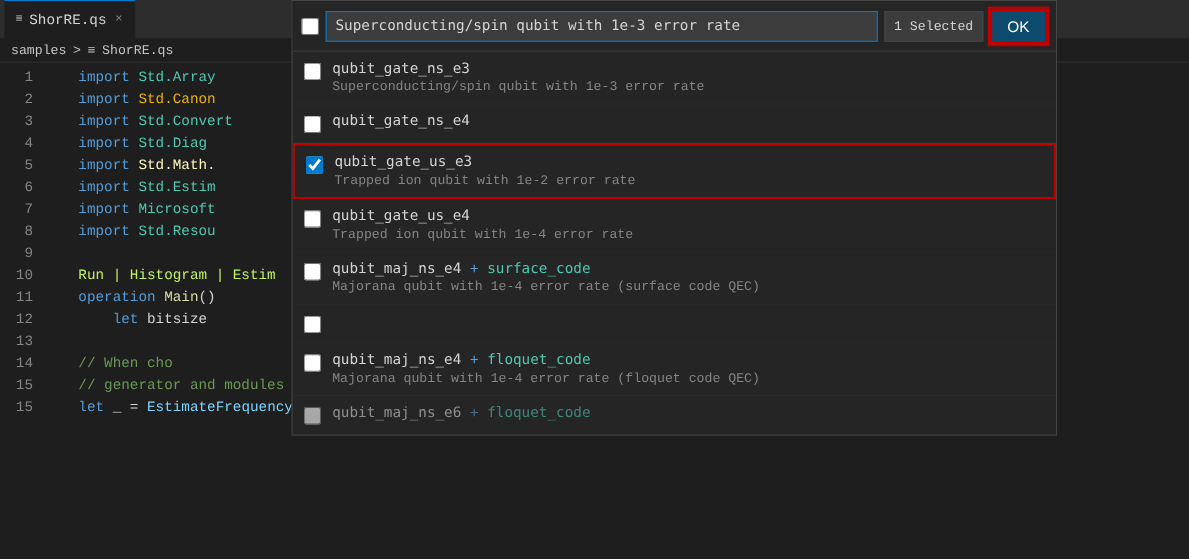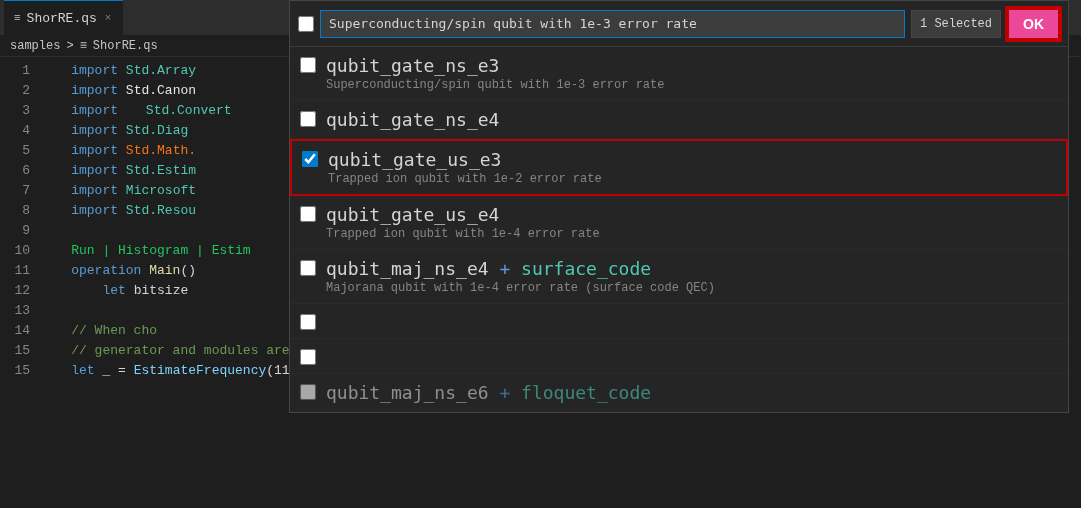--- a/index.html
+++ b/index.html
@@ -89,25 +89,24 @@
       height: 20px;
       white-space: pre;
       color: #d4d4d4;
     }
 
     
     .overlay {
       position: absolute;
       top: 0;
       left: 265px;
-      width: 780px;
+      width: 696px;
       background: #252526;
       border: 1px solid #454545;
       z-index: 10;
-      margin-left: 24px;
     }
 
     
     .search-row {
       display: flex;
       align-items: center;
       height: 46px;
       padding: 6px 8px;
       gap: 6px;
       background: #252526;
@@ -135,25 +134,25 @@
       color: #d4d4d4;
       font-size: 12px;
       padding: 2px 8px;
       white-space: nowrap;
       height: 28px;
       display: flex;
       align-items: center;
       border: 1px solid #454545;
     }
     .ok-button {
-      background: #ec4899;
+      background: #0c4a6e;
       color: #fff;
       border: 2px solid #c00000;
       font-size: 14px;
-      font-weight: bold;
+      font-weight: normal;
       padding: 0 14px;
       height: 32px;
       cursor: pointer;
       outline: 2px solid #c00000;
     }
 
     
     .list-area {
       overflow-y: auto;
       max-height: 420px;
@@ -172,21 +171,21 @@
     }
     .item-checkbox {
       width: 16px;
       height: 16px;
       accent-color: #007acc;
       margin-top: 2px;
       flex-shrink: 0;
     }
     .item-text { display: flex; flex-direction: column; gap: 2px; }
     .item-name {
-      font-size: 18px;
+      font-size: 13px;
       color: #d4d4d4;
       font-family: 'Consolas', monospace;
     }
     .item-name .plus { color: #569cd6; }
     .item-desc {
       font-size: 12px;
       color: #858585;
     }
 
     
@@ -228,29 +227,29 @@
         <div>10</div>
         <div>11</div>
         <div>12</div>
         <div>13</div>
         <div>14</div>
         <div>15</div>
         <div>15</div>
       </div>
     <div class="code-lines" id="code-lines-container">
         <div class="code-line"><span style="color: rgb(86, 156, 214);">    import </span><span style="color: rgb(78, 201, 176);">Std.Array</span></div>
-        <div class="code-line"><span style="color: rgb(86, 156, 214);">    import </span><span style="color: #e5e5e5;">Std.Canon</span></div>
-        <div class="code-line"><span style="color: rgb(86, 156, 214);">    import </span><span style="color: rgb(78, 201, 176); margin-left: 20px;">Std.Convert</span></div>
+        <div class="code-line"><span style="color: rgb(86, 156, 214);">    import </span><span style="color: #eab308;">Std.Canon</span></div>
+        <div class="code-line"><span style="color: rgb(86, 156, 214);">    import </span><span style="color: rgb(78, 201, 176);">Std.Convert</span></div>
         <div class="code-line"><span style="color: rgb(86, 156, 214);">    import </span><span style="color: rgb(78, 201, 176);">Std.Diag</span></div>
-        <div class="code-line"><span style="color: rgb(86, 156, 214);">    import </span><span style="color: #f97316;">Std.Math.</span></div>
+        <div class="code-line"><span style="color: rgb(86, 156, 214);">    import </span><span style="color: #fef9c3;">Std.Math.</span></div>
         <div class="code-line"><span style="color: rgb(86, 156, 214);">    import </span><span style="color: rgb(78, 201, 176);">Std.Estim</span></div>
         <div class="code-line"><span style="color: rgb(86, 156, 214);">    import </span><span style="color: rgb(78, 201, 176);">Microsoft</span></div>
         <div class="code-line"><span style="color: rgb(86, 156, 214);">    import </span><span style="color: rgb(78, 201, 176);">Std.Resou</span></div>
         <div class="code-line"></div>
-        <div class="code-line"><span style="color: #22c55e;">    Run | Histogram | Estim</span></div>
+        <div class="code-line"><span style="color: #bef264;">    Run | Histogram | Estim</span></div>
         <div class="code-line"><span style="color: rgb(86, 156, 214);">    operation </span><span style="color: rgb(220, 220, 170);">Main</span>()</div>
         <div class="code-line"><span style="color: rgb(86, 156, 214);">        let </span>bitsize</div>
         <div class="code-line"></div>
         <div class="code-line"><span style="color: rgb(106, 153, 85);">    // When cho</span></div>
         <div class="code-line"><span style="color: rgb(106, 153, 85);">    // generator and modules are not co-prime</span></div>
         <div class="code-line"><span style="color: rgb(86, 156, 214);">    let </span>_ = <span style="color: #7dd3fc;">EstimateFrequency</span>(11, 2^bitsize - 1, bitsize);</div>
       </div>
   </div>
 </div>
 
@@ -298,20 +297,24 @@
         <div class="item-text">
           <div class="item-name">qubit_maj_ns_e4<span class="plus"> + </span><span style="color: rgb(78, 201, 176);">surface_code</span></div>
           <div class="item-desc">Majorana qubit with 1e-4 error rate (surface code QEC)</div>
         </div>
       </div>
       <div class="list-item">
         <input type="checkbox" class="item-checkbox" style="">
       </div>
       <div class="list-item">
         <input type="checkbox" class="item-checkbox" style="">
+        <div class="item-text">
+          <div class="item-name">qubit_maj_ns_e4<span class="plus"> + </span><span style="color: rgb(78, 201, 176);">floquet_code</span></div>
+          <div class="item-desc">Majorana qubit with 1e-4 error rate (floquet code QEC)</div>
+        </div>
       </div>
       <div class="list-item" style="opacity: 0.6;">
         <input type="checkbox" class="item-checkbox" style="">
         <div class="item-text">
           <div class="item-name">qubit_maj_ns_e6<span class="plus"> + </span><span style="color: rgb(78, 201, 176);">floquet_code</span></div>
         </div>
       </div>
     </div>
 </div>
 

